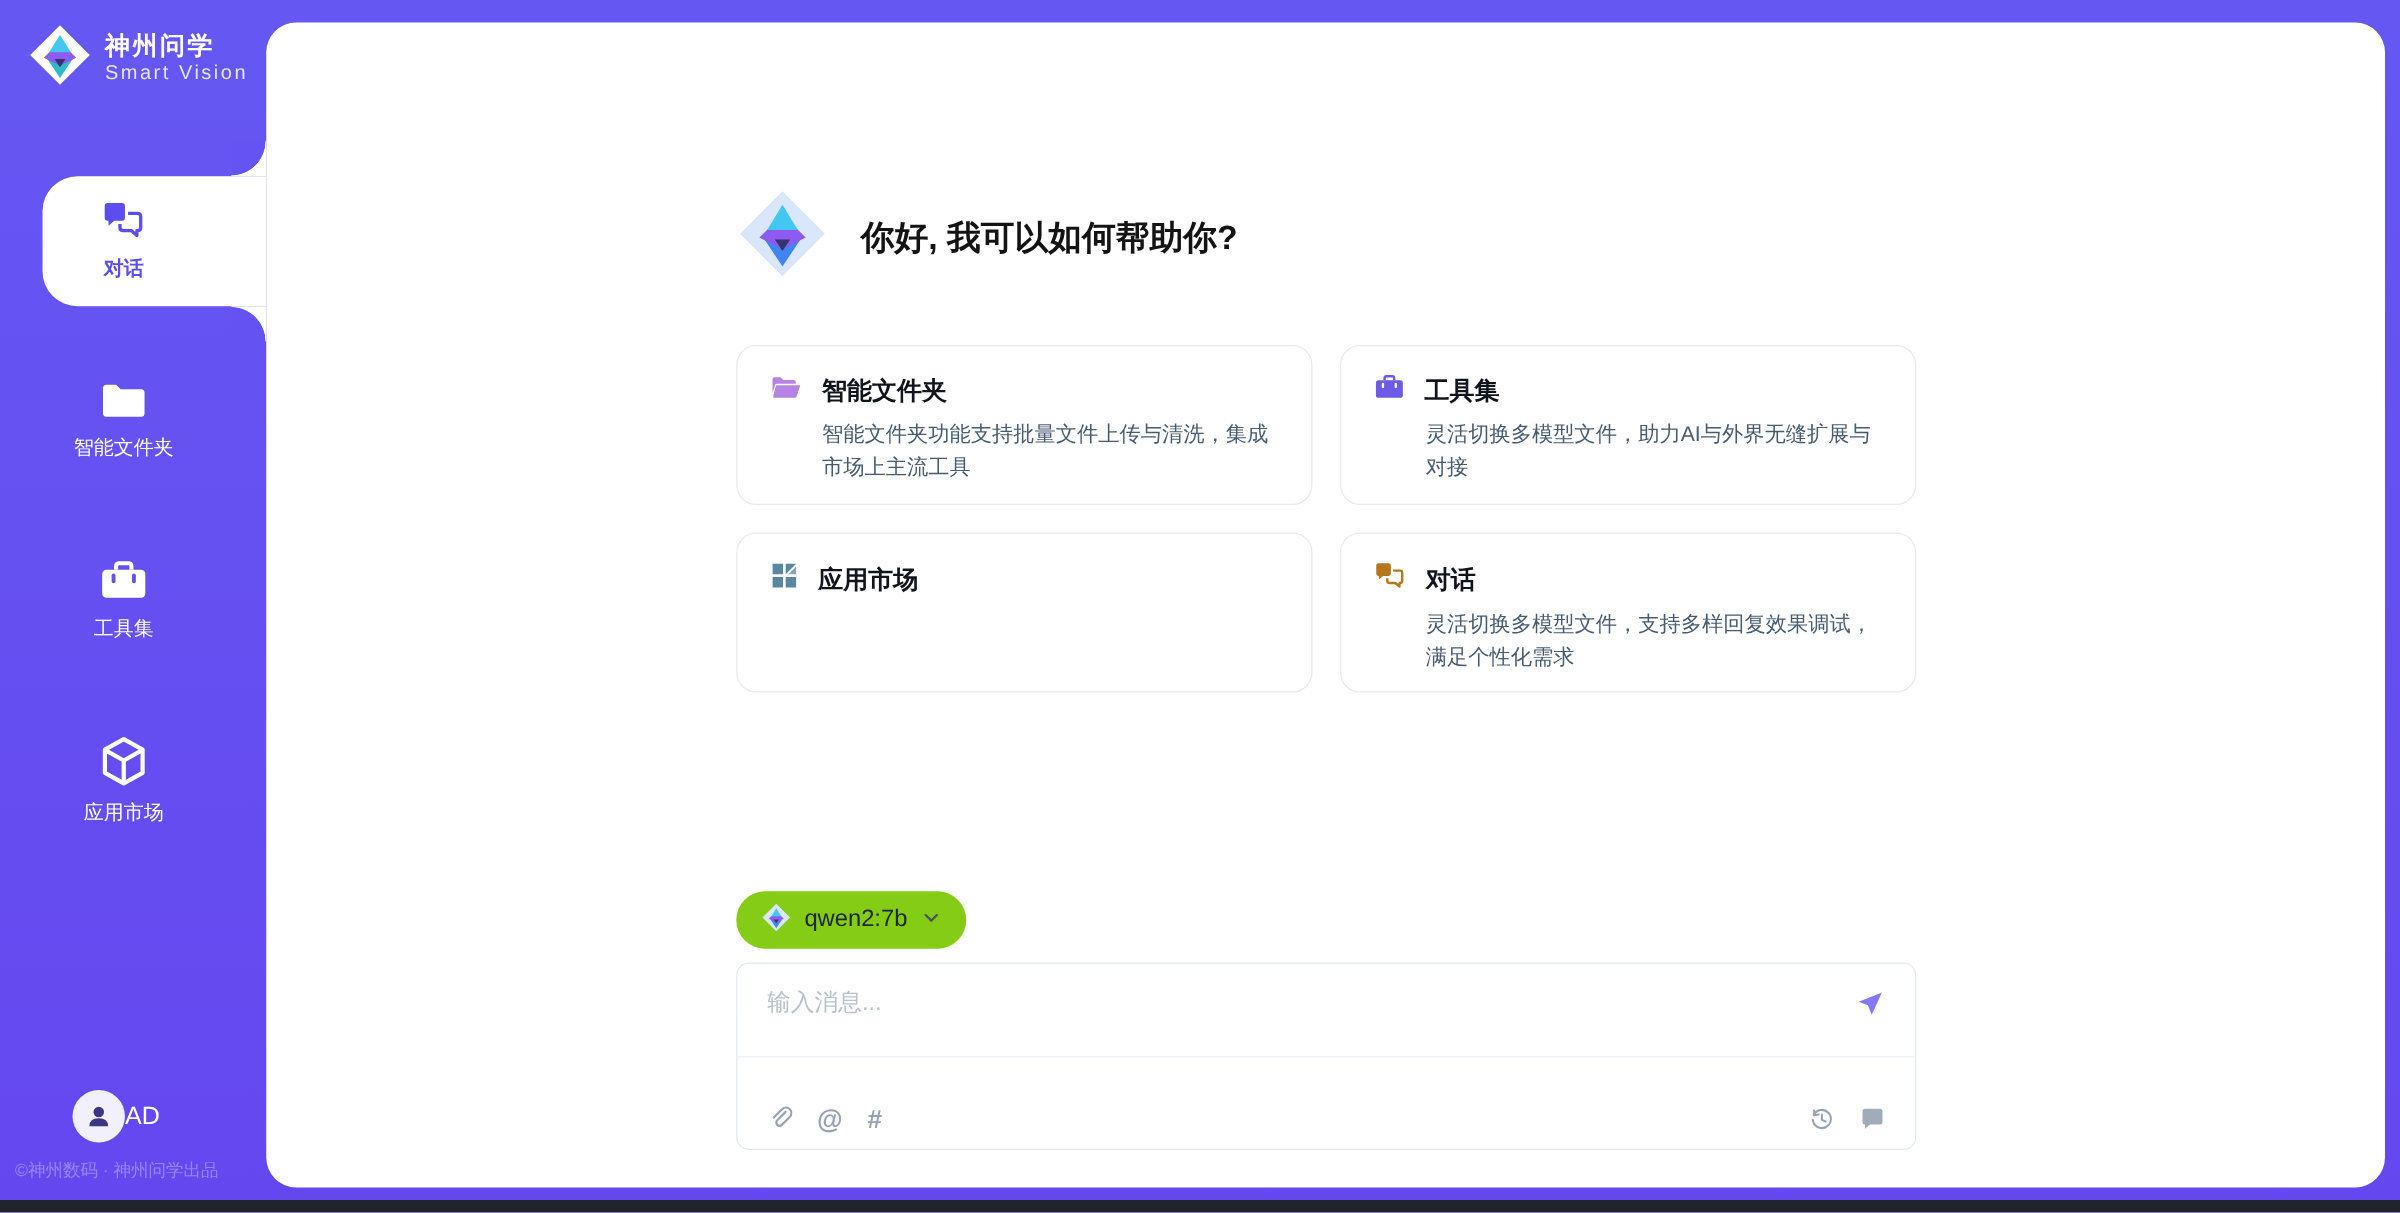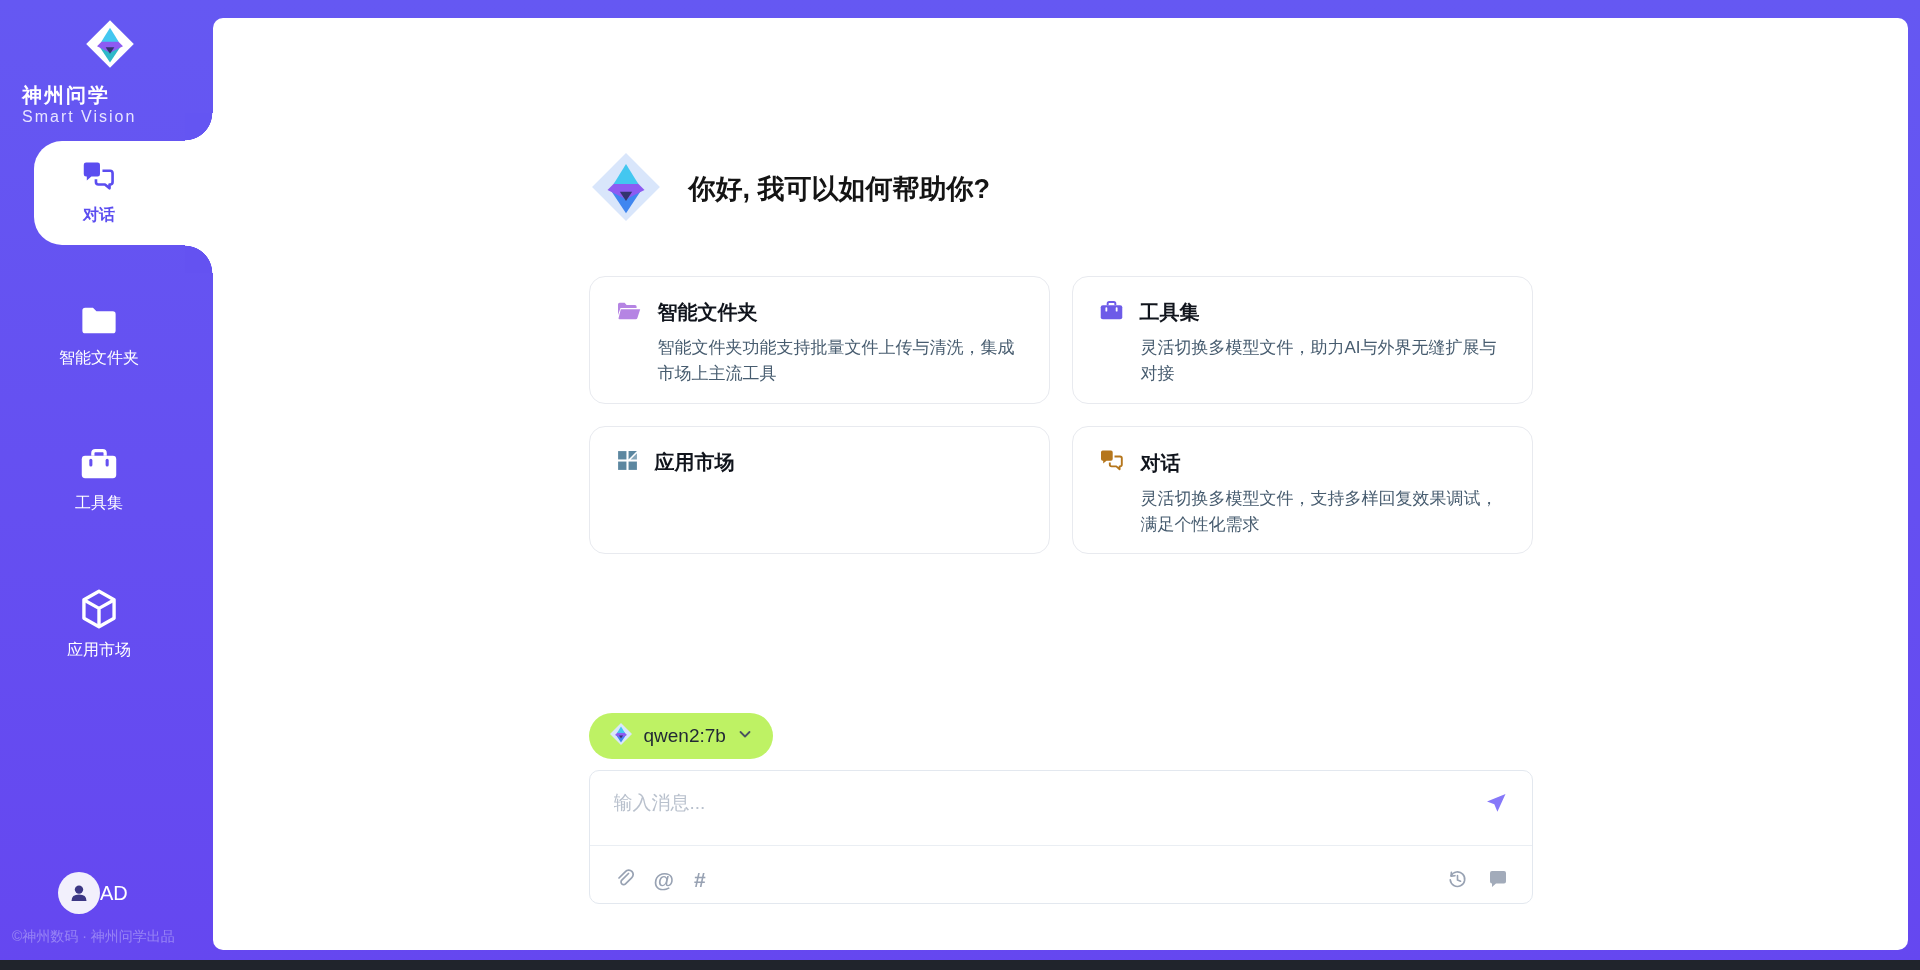--- a/index.html
+++ b/index.html
@@ -8,21 +8,21 @@
     position:relative;
     font-family:"Liberation Sans","DejaVu Sans",sans-serif;
     background:linear-gradient(180deg,#6558F2 0%,#6547F0 100%);
     overflow:hidden;
   }
   
   .bottom-strip { position:absolute; left:0; right:0; bottom:0; height:10px; background:#20242c; }
 
   
   .sidebar { position:absolute; left:0; top:0; width:213px; height:960px; }
-  .brand { position:absolute; top:18px; left:22px; display:flex; align-items:flex-end; gap:10px;flex-direction:column; }
+  .brand { position:absolute; top:18px; left:22px; display:flex; align-items:center; gap:10px; }
   .brand-name { color:#fff; font-size:20px; font-weight:bold; letter-spacing:2px; line-height:1.1; }
   .brand-sub { color:#e7e4ff; font-size:16px; letter-spacing:2px; margin-top:2px; }
 
   .nav { position:absolute; top:141px; left:0; width:213px; }
   .nav-item { position:relative; width:213px; height:104px; margin-bottom:40px; cursor:pointer; }
   .nav-inner { position:relative; z-index:2; width:198px; height:100%;
     display:flex; flex-direction:column; align-items:center; justify-content:center; gap:11px; }
   .nav-label { color:#fff; font-size:16px; }
   .nav-item svg { display:block; }
 
@@ -34,39 +34,39 @@
     background:radial-gradient(circle 28px at 0 100%, #6452F1 0 27px, #fff 27.6px); }
   .nav-item.active .nav-label { color:#5b4df0; font-weight:bold; }
 
   .user-row { position:absolute; left:58px; top:872px; display:flex; align-items:center; cursor:pointer; }
   .avatar { width:42px; height:42px; border-radius:50%; background:#f2f0fc; display:flex; align-items:center; justify-content:center; }
   .user-name { color:#fff; font-size:20px; }
   .side-footer { position:absolute; left:12px; top:928px; width:200px; color:rgba(255,255,255,.32); font-size:14px; }
 
   
   .panel { position:absolute; left:213px; top:18px; right:12px; bottom:20px;
-    background:#fff; border-radius:10px; }
+    background:#fff; border-radius:24px; }
   .content { position:relative; width:944px; height:100%; margin:0 auto; }
 
   .greeting { position:absolute; top:132px; left:0; display:flex; align-items:center; gap:26px; }
   .greeting-text { font-size:27px; font-weight:bold; color:#141414; }
 
   .cards { position:absolute; top:258px; left:0; right:0;
     display:grid; grid-template-columns:1fr 1fr; gap:22px; }
   .card { height:128px; background:#fff; border:1px solid #e8eaef; border-radius:16px;
     padding:22px 26px; cursor:pointer; }
   .card-head { display:flex; align-items:center; gap:16px; }
   .card-title { font-size:20px; font-weight:bold; color:#10141c; }
   .card-desc { margin:9px 0 0 42px; font-size:17px; color:#475c6f; line-height:1.55; }
 
   .model-pill { position:absolute; top:695px; left:0; height:46px; border-radius:24px;
-    background:#bef264; display:inline-flex; align-items:center; gap:11px; padding:0 20px; cursor:pointer; }
+    background:#84cc16; display:inline-flex; align-items:center; gap:11px; padding:0 20px; cursor:pointer; }
   .model-name { font-size:19px; color:#222935; }
 
-  .input-box { position:absolute; top:752px; left:0; right:0; height:134px;
+  .input-box { position:absolute; top:752px; left:0; right:0; height:150px;
     border:1.5px solid #e3e8ef; border-radius:10px; background:#fff; }
   .input-row { display:flex; align-items:center; justify-content:space-between; padding:20px 24px 0 24px; }
   .msg-input { flex:1; border:none; outline:none; font-size:19px; color:#333;
     font-family:"Liberation Sans","DejaVu Sans",sans-serif; background:transparent; }
   .msg-input::placeholder { color:#b9c1cd; }
   .send-btn { margin-left:16px; cursor:pointer; display:flex; }
   .input-divider { position:absolute; left:0; right:0; top:74px; border-top:1.5px solid #eaeef3; }
   .input-toolbar { position:absolute; left:24px; right:24px; bottom:13px;
     display:flex; align-items:center; justify-content:space-between; }
   .tool-group { display:flex; align-items:center; gap:20px; }

